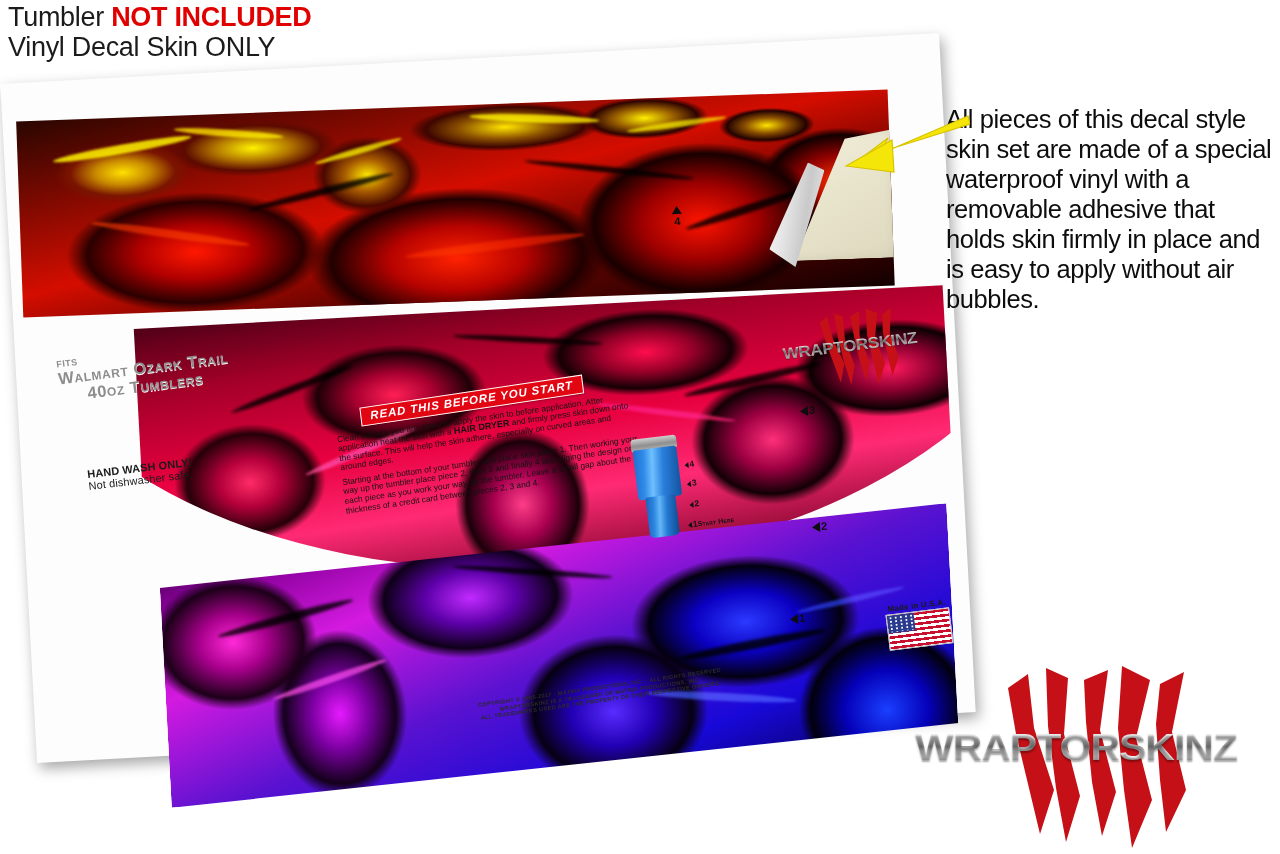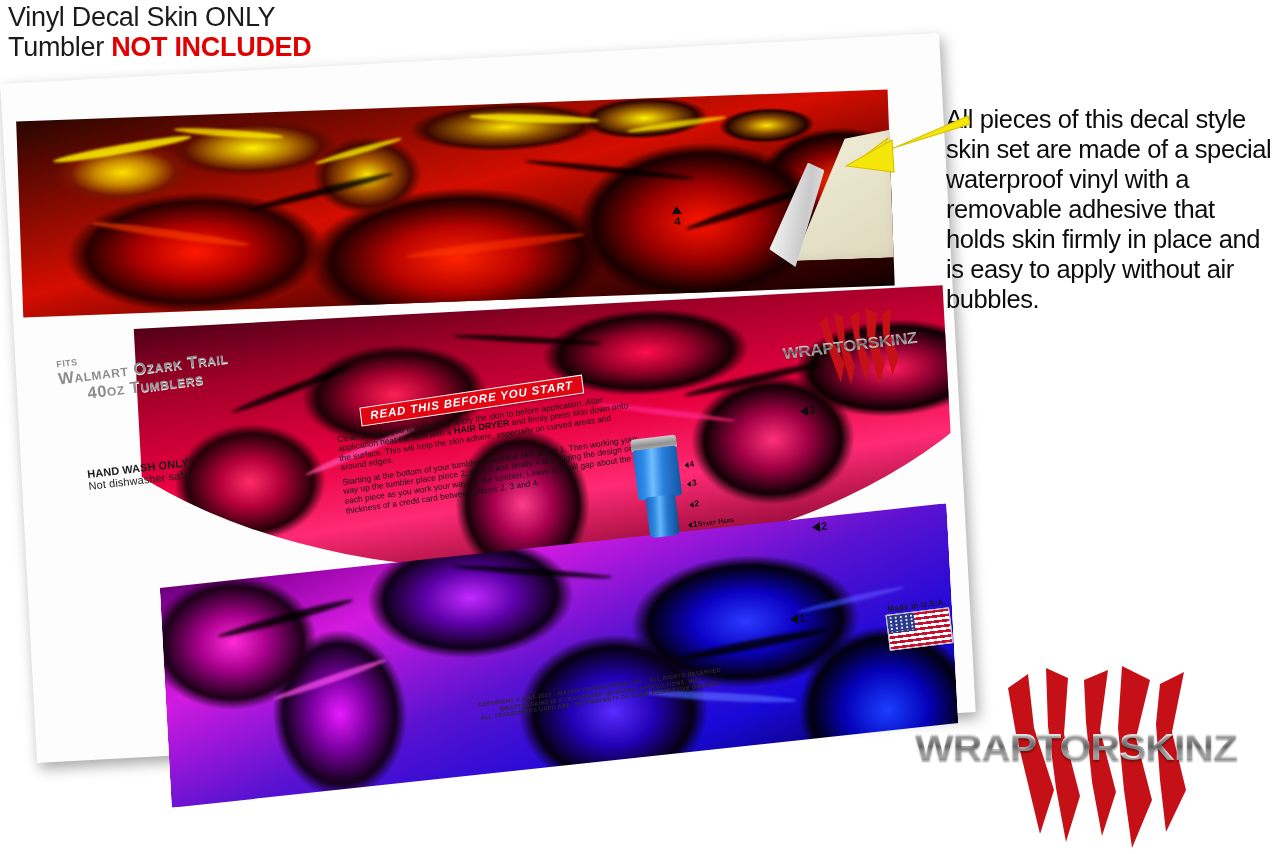--- a/index.html
+++ b/index.html
@@ -184,22 +184,22 @@
     background:linear-gradient(180deg,#ffffff 0%,#e8e8e8 26%,#9a9a9a 48%,#d8d8d8 58%,#f4f4f4 72%,#8f8f8f 100%);
     -webkit-background-clip:text;background-clip:text;color:transparent;
     text-shadow:0 2px 2px rgba(0,0,0,.35);
     transform:scaleY(.92);
   }
 </style>
 </head>
 <body>
 
 <div id="header">
+  <div class="hdr-line"><span>Tumbler </span><span class="hdr-red">NOT INCLUDED</span></div>
   <div class="hdr-line">Vinyl Decal Skin ONLY</div>
-  <div class="hdr-line"><span>Tumbler </span><span class="hdr-red">NOT INCLUDED</span></div>
 </div>
 
 <div id="sheet-wrap">
   <div id="sheet">
 
     <div id="piece4">
       <div class="streak" style="left:4%;top:14%;width:140px;height:9px;background:#fff200;opacity:.85;transform:rotate(-8deg);"></div>
       <div class="streak" style="left:18%;top:8%;width:110px;height:7px;background:#ffe000;opacity:.8;transform:rotate(6deg);"></div>
       <div class="streak" style="left:34%;top:20%;width:90px;height:6px;background:#fff400;opacity:.75;transform:rotate(-14deg);"></div>
       <div class="streak" style="left:52%;top:6%;width:130px;height:8px;background:#ffea00;opacity:.8;transform:rotate(4deg);"></div>

